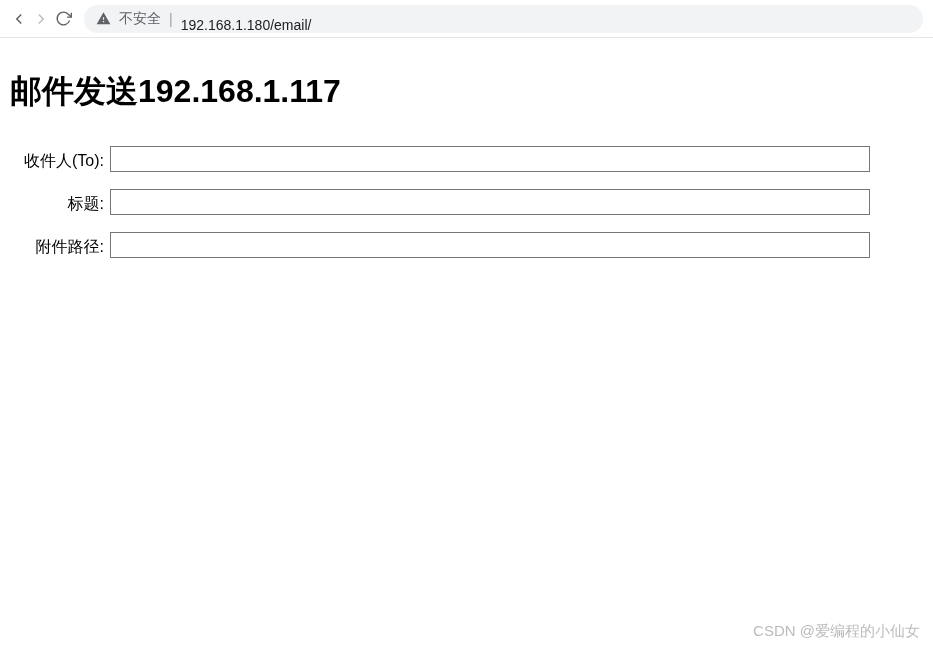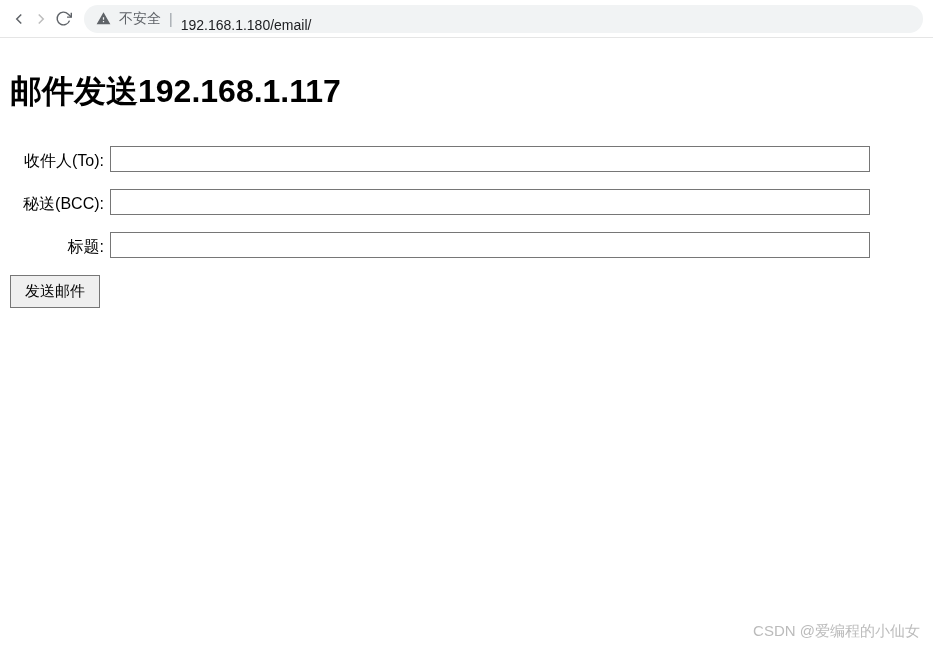--- a/index.html
+++ b/index.html
@@ -138,30 +138,27 @@
 
 <div class="page-content">
   <h1 class="page-title">邮件发送192.168.1.117</h1>
 
   <div class="form-row">
     <div class="form-label">收件人(To):</div>
     <input class="form-input" type="text" value="" style="">
   </div>
 
 
-  <div class="form-row">
-    <div class="form-label">秘送(BCC):</div>
-    <input class="form-input" type="text" value="" style="">
-  </div>
 
   <div class="form-row">
     <div class="form-label">标题:</div>
     <input class="form-input" type="text" value="" style="">
   </div>
 
+  <div class="form-row">
+    <div class="form-label">附件路径:</div>
+    <input class="form-input" type="text" value="" style="">
+  </div>
 
 
-  <div class="submit-row">
-    <button class="submit-btn">发送邮件</button>
-  </div>
 </div>
 
 <div class="watermark">CSDN @爱编程的小仙女</div>
 
 </body></html>

